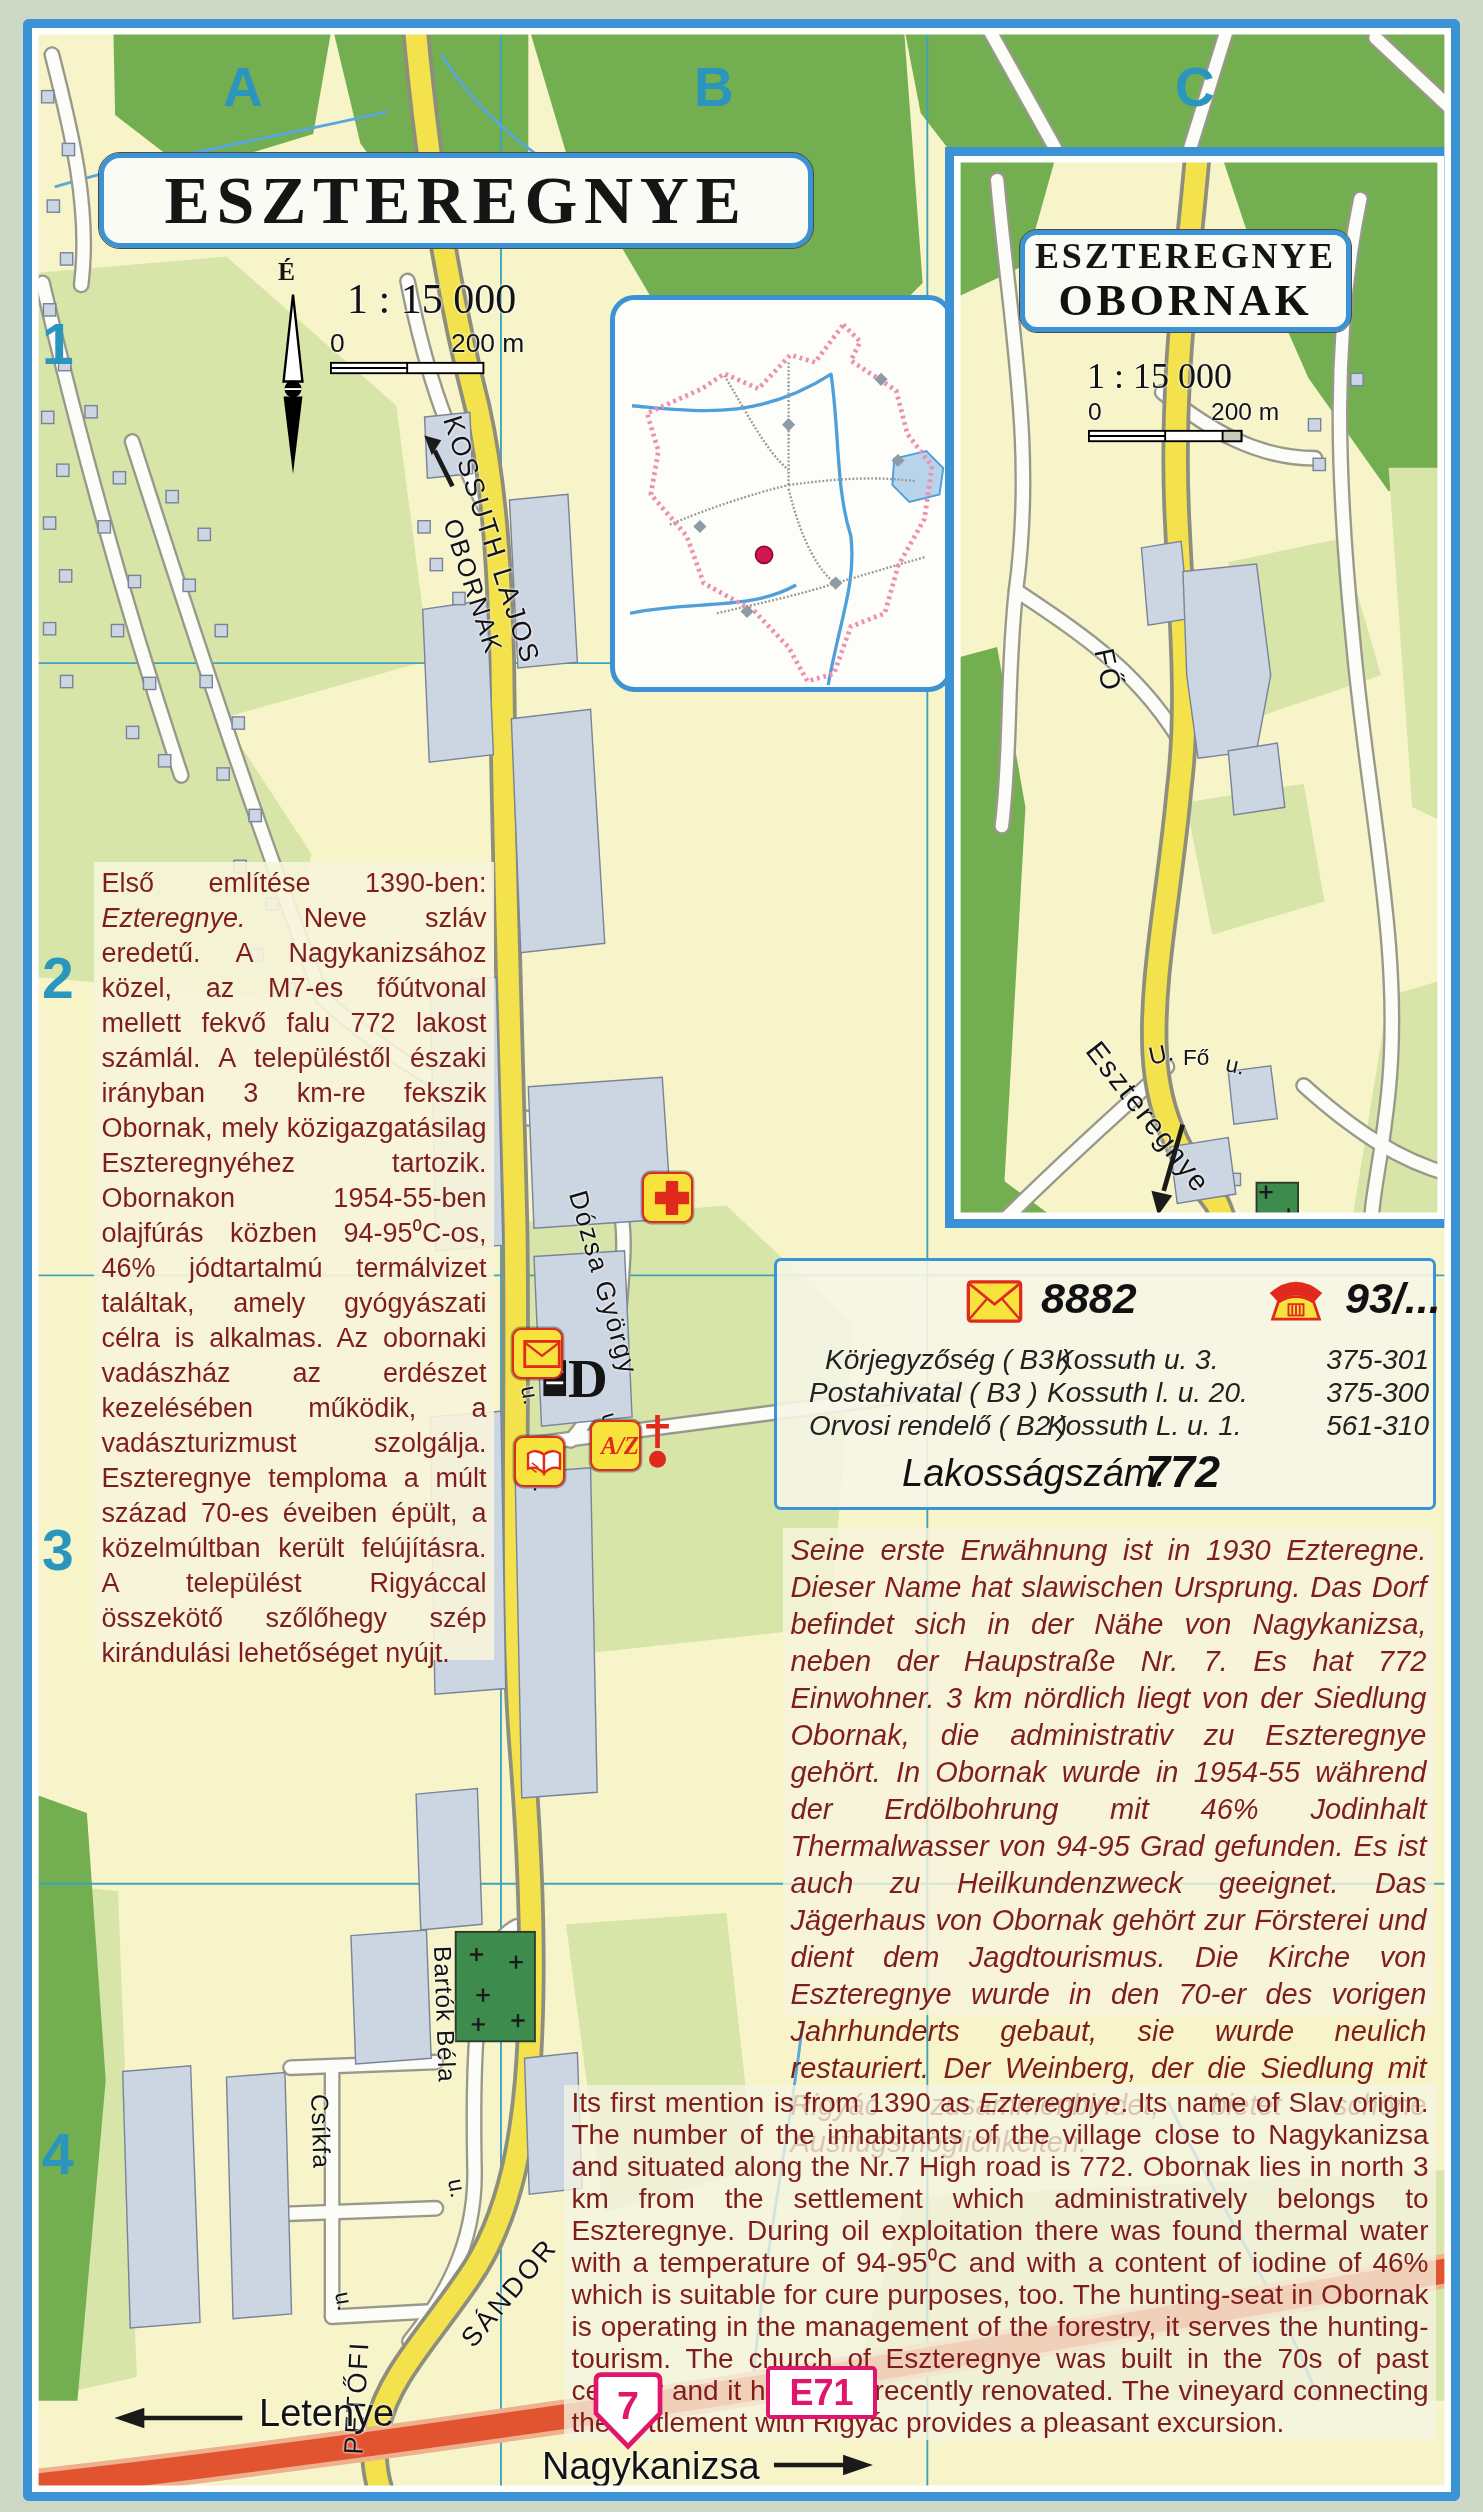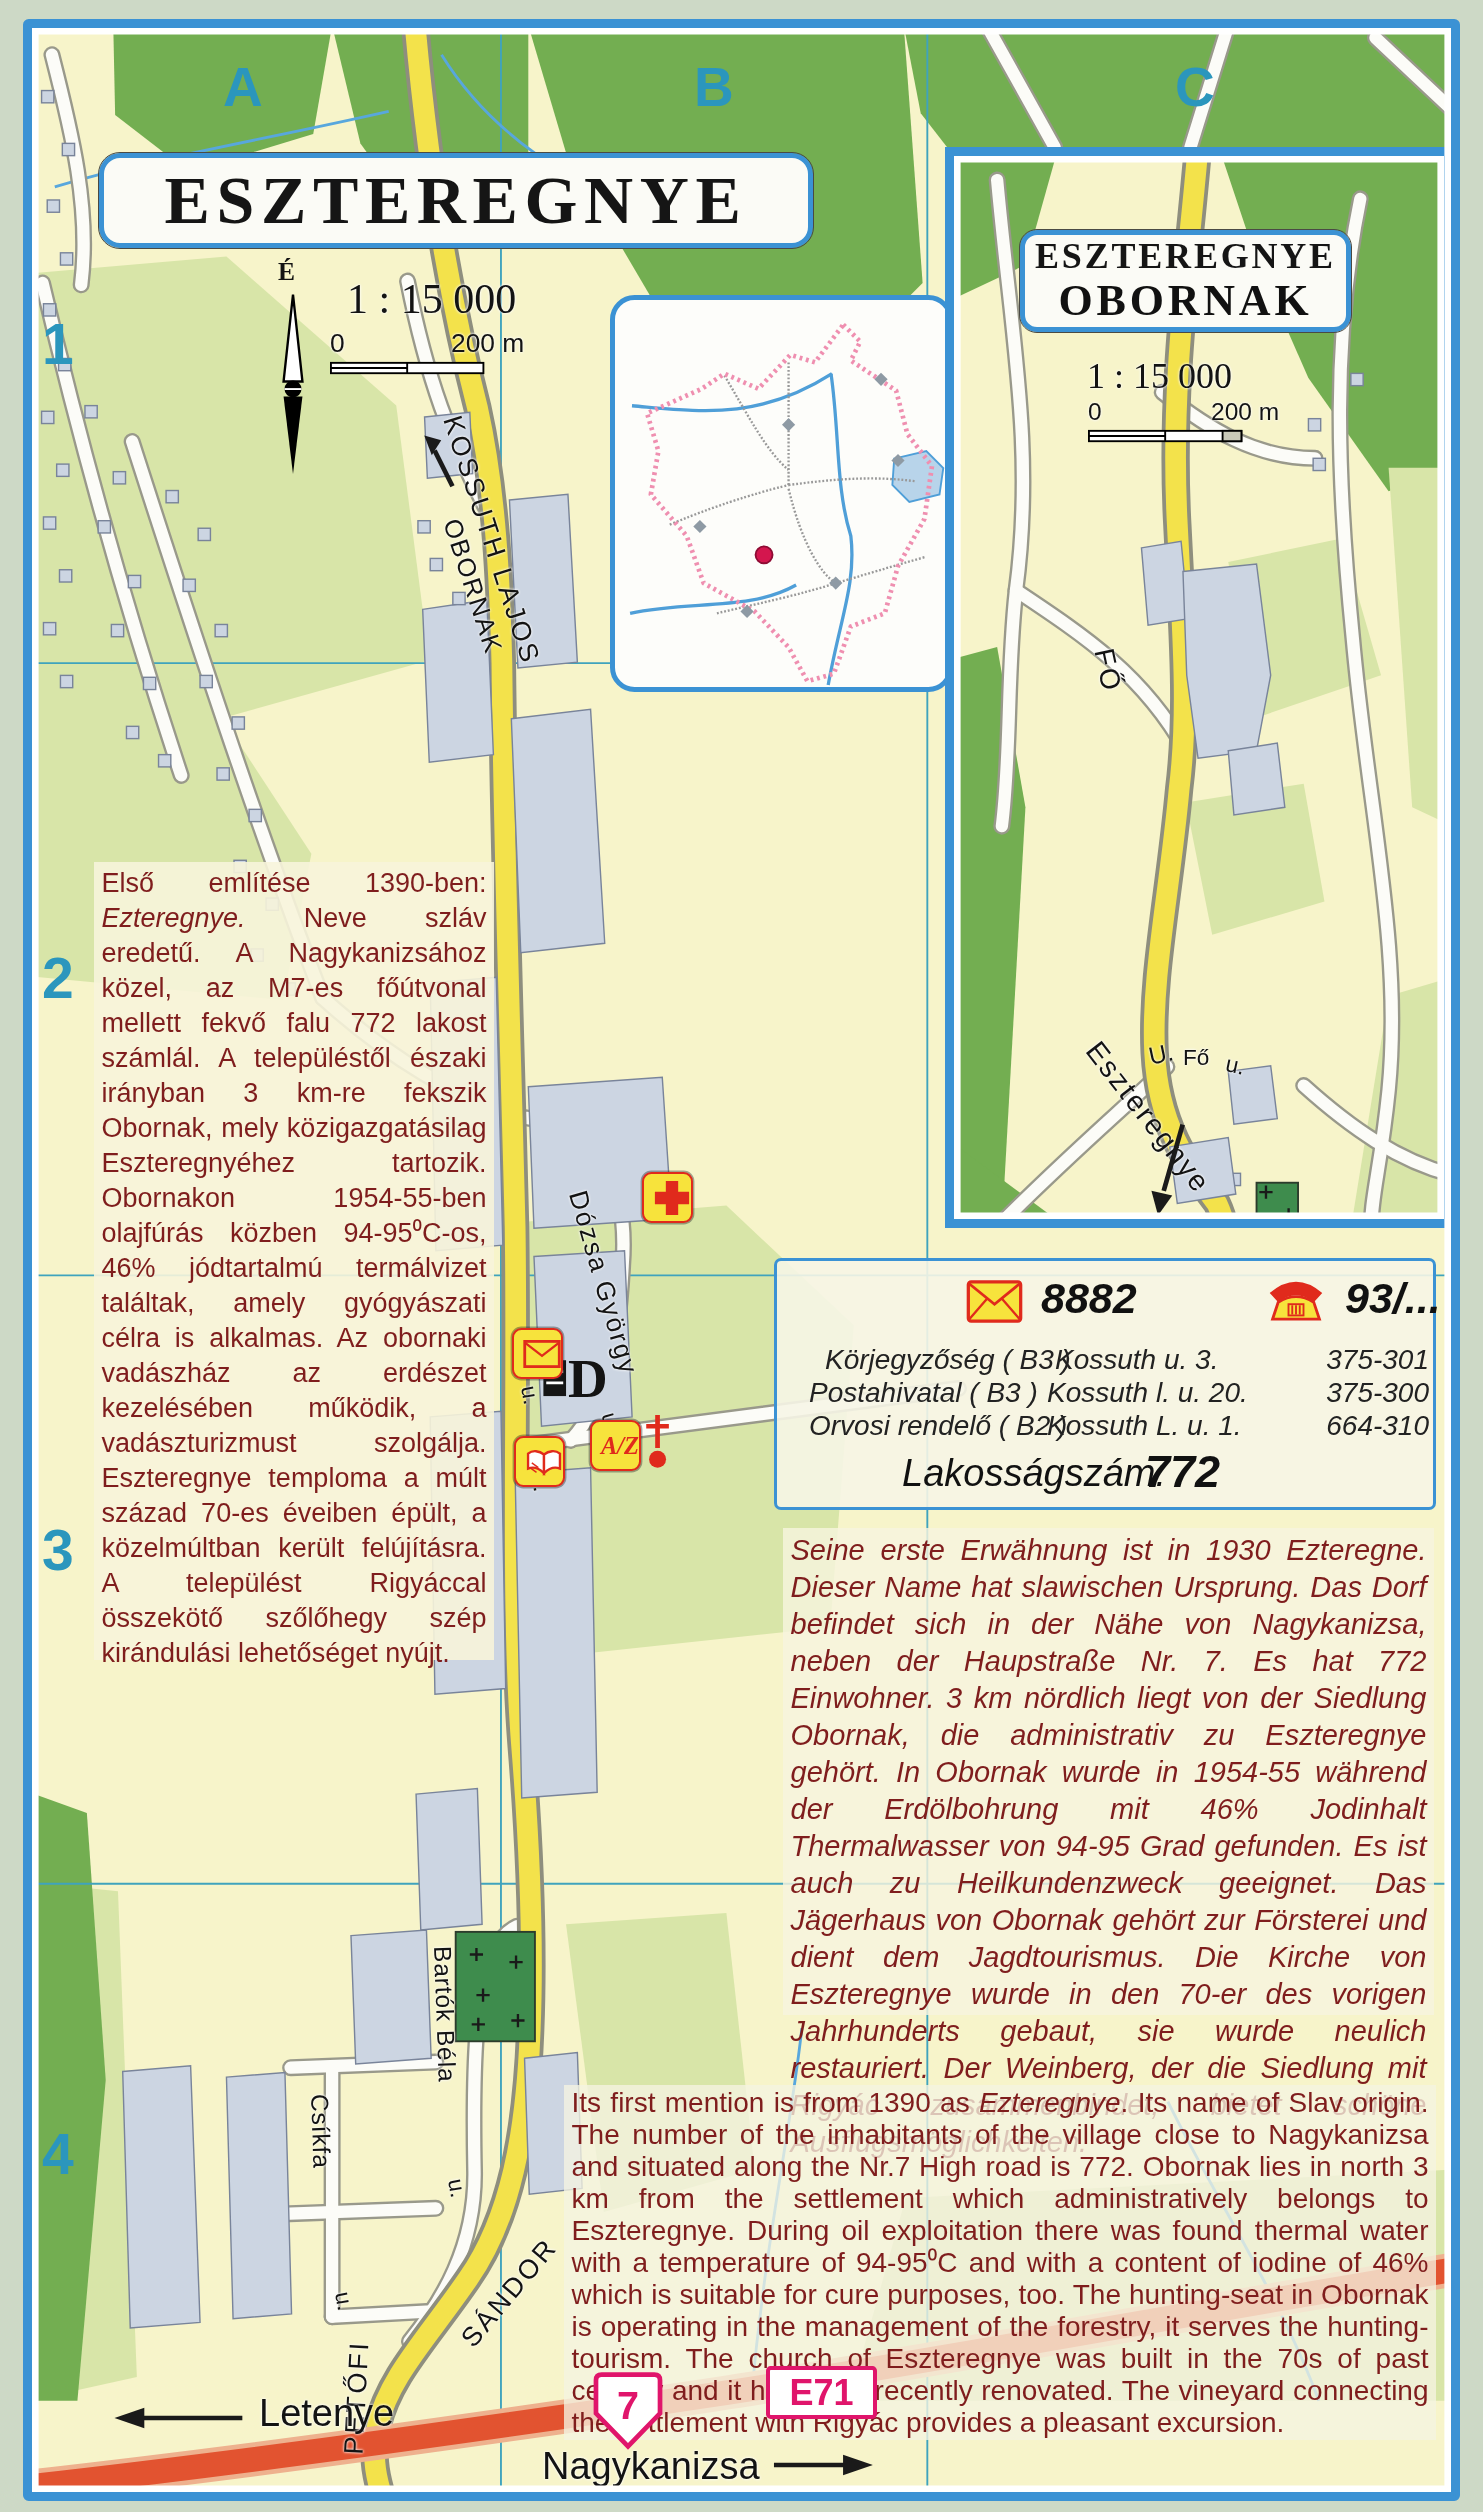--- a/index.html
+++ b/index.html
@@ -359,21 +359,21 @@
     </svg>
     <div class="cell" style="left:568px;top:13.2px;font-size:43px;font-weight:bold;color:#111;">93/...</div>
     <div class="cell" style="left:48px;top:83px;">Körjegyzőség ( B3 )</div>
     <div class="cell" style="left:278px;top:83px;">Kossuth u. 3.</div>
     <div class="cell" style="left:509px;top:83px;width:143px;text-align:right;">375-301</div>
     <div class="cell" style="left:32px;top:116px;font-style:italic;">Postahivatal ( B3 )</div>
     <div class="cell" style="left:270px;top:116px;">Kossuth l. u. 20.</div>
     <div class="cell" style="left:509px;top:116px;width:143px;text-align:right;">375-300</div>
     <div class="cell" style="left:32px;top:149px;">Orvosi rendelő ( B2 )</div>
     <div class="cell" style="left:270px;top:149px;">Kossuth L. u. 1.</div>
-    <div class="cell" style="left:509px;top:149px;width:143px;text-align:right;">664-310</div>
+    <div class="cell" style="left:509px;top:149px;width:143px;text-align:right;">561-310</div>
     <div class="cell" style="left:125px;top:191px;font-size:38px;color:#111;text-align:right;">Lakosságszám:</div>
     <div class="cell" style="left:368px;top:185px;font-size:45px;font-weight:bold;color:#111;">772</div>
   </div>
 
   <div class="lbl rot halo" style="left:451px;top:401px;font-size:27px;letter-spacing:2.8px;transform:rotate(72deg);">KOSSUTH LAJOS</div>
   <div class="lbl rot halo" style="left:451px;top:505px;font-size:25.5px;letter-spacing:1.9px;transform:rotate(72deg);">OBORNAK</div>
   <svg width="47" height="66" viewBox="0 0 50 70" style="position:absolute;left:413px;top:426px;z-index:24;">
     <path d="M42,64 L23,26" stroke="#1a1a1a" stroke-width="5"></path>
     <polygon points="12,10 30,15 20,31" fill="#1a1a1a"></polygon>
   </svg>

